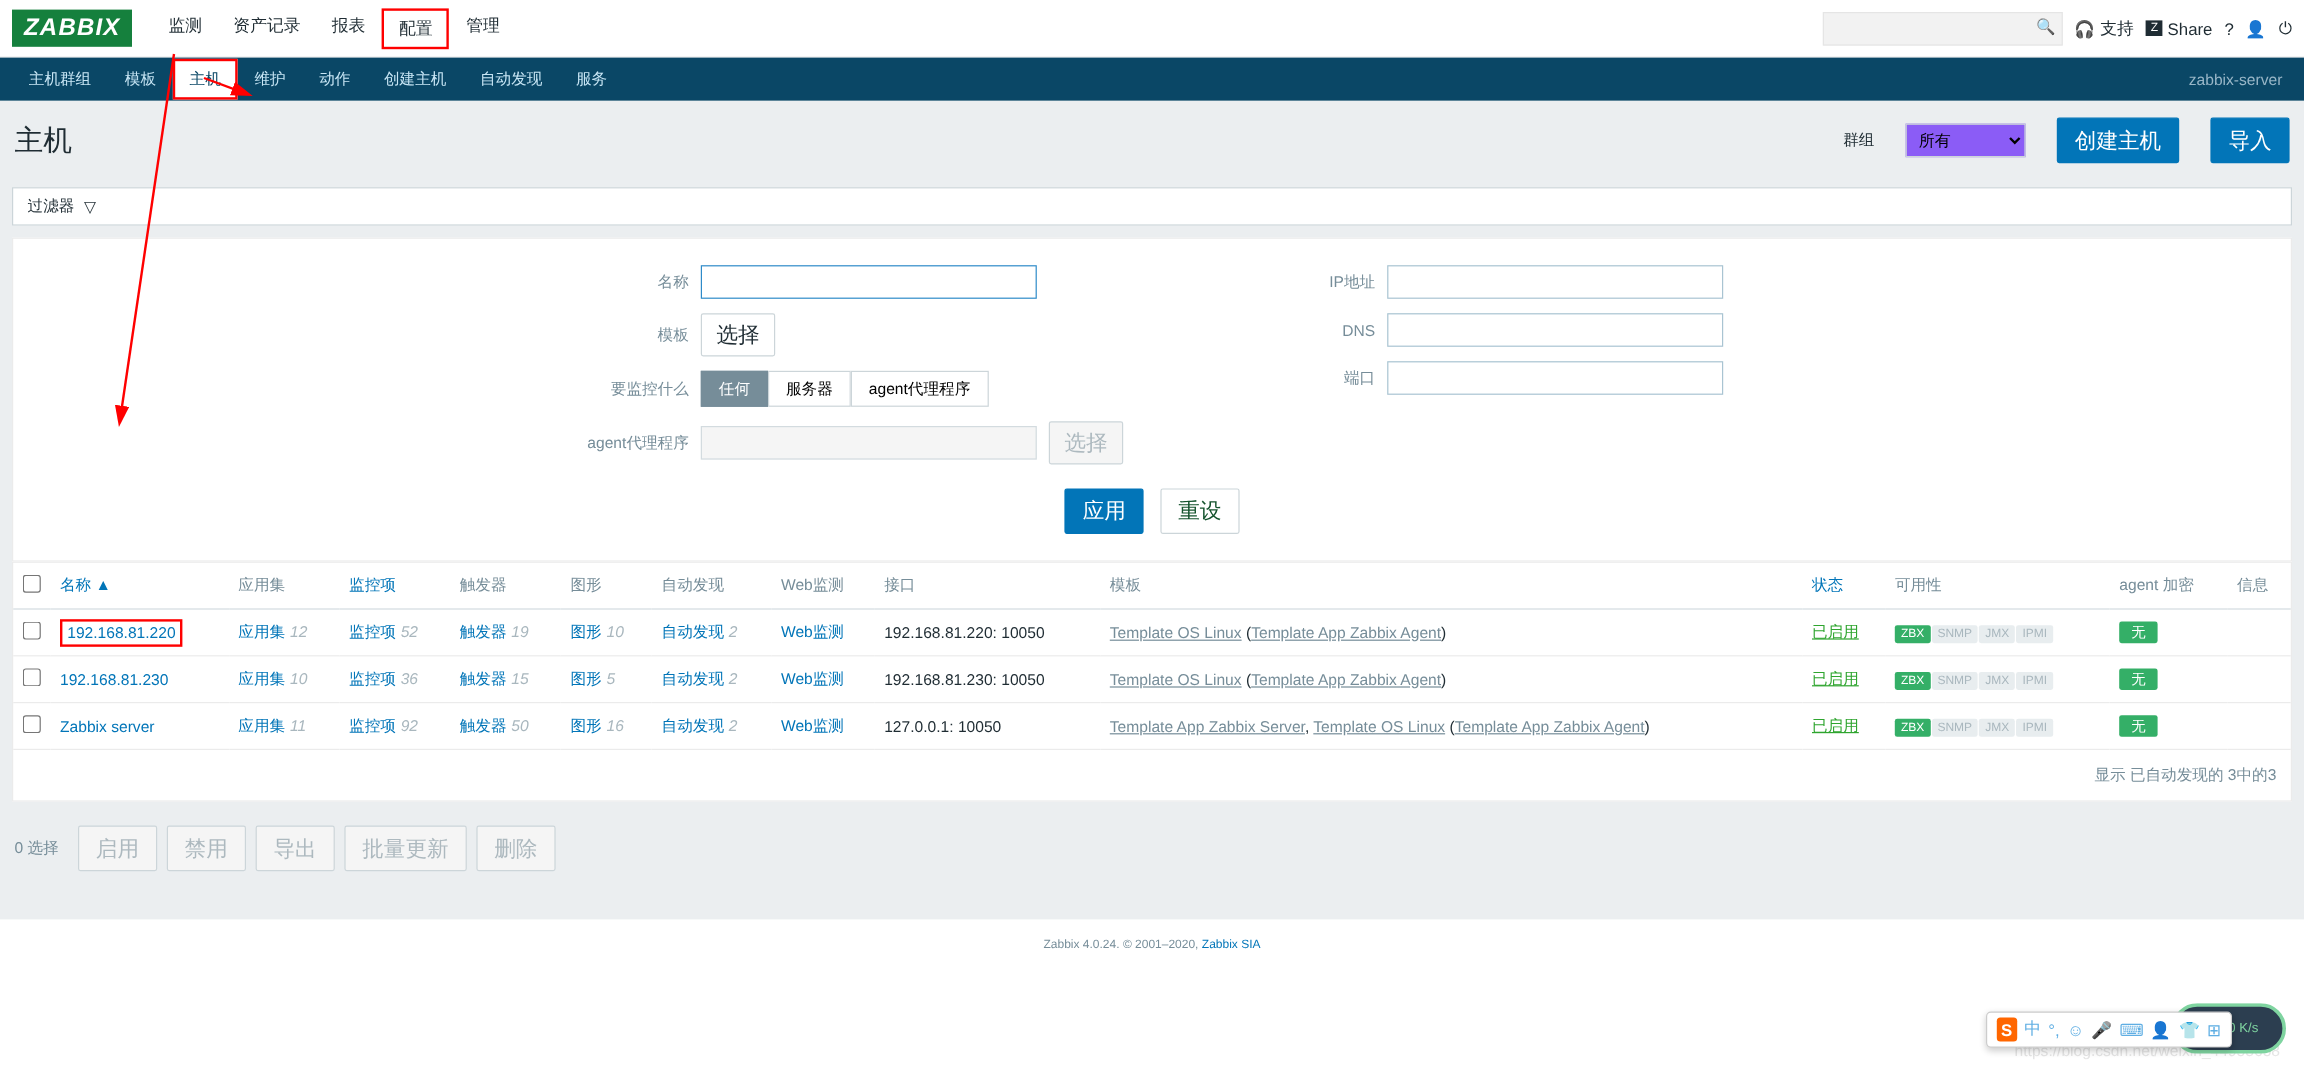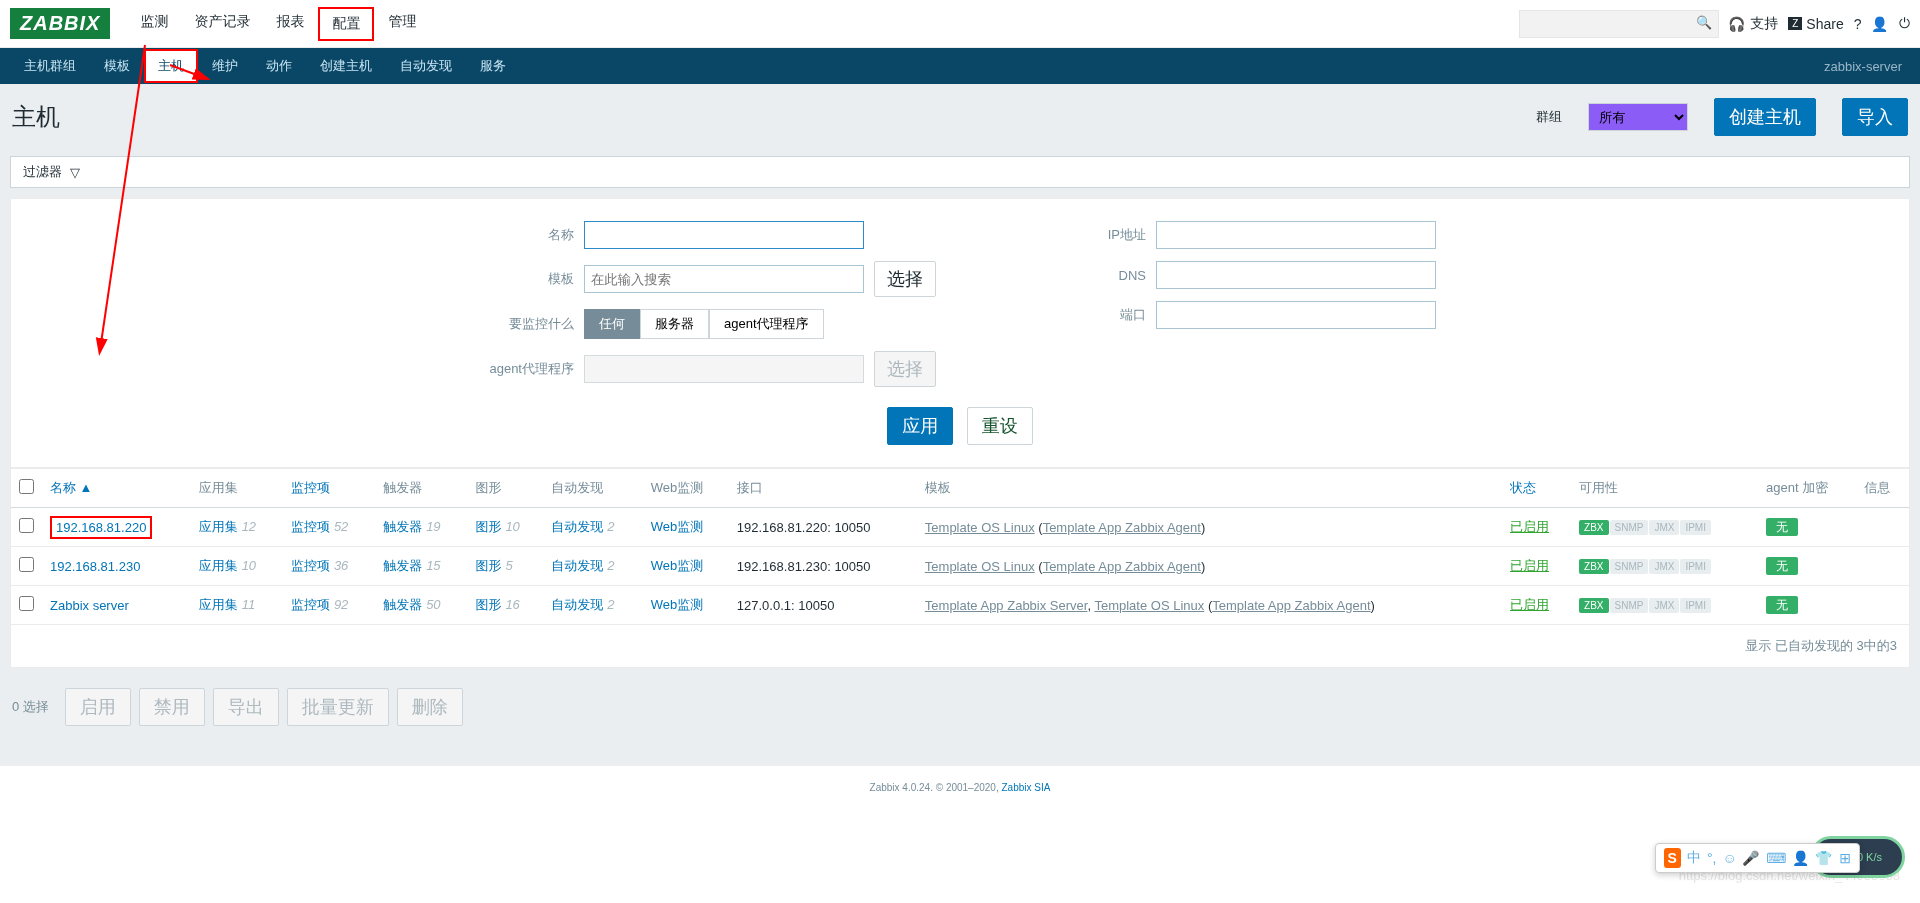--- a/index.html
+++ b/index.html
@@ -129,21 +129,20 @@
 
   <div class="filter-panel">
     <div class="filter-form">
       <div class="filter-col">
         <div class="filter-row">
           <span class="filter-label">名称</span>
           <input class="filter-input filter-input-focus" style="">
         </div>
         <div class="filter-row">
           <span class="filter-label">模板</span>
-          <input class="filter-input" placeholder="在此输入搜索" style="">
           <button class="btn-default btn" style="padding:5px 12px;">选择</button>
         </div>
         <div class="filter-row">
           <span class="filter-label">要监控什么</span>
           <div class="btn-group-seg">
             <button class="active">任何</button>
             <button>服务器</button>
             <button>agent代理程序</button>
           </div>
         </div>

